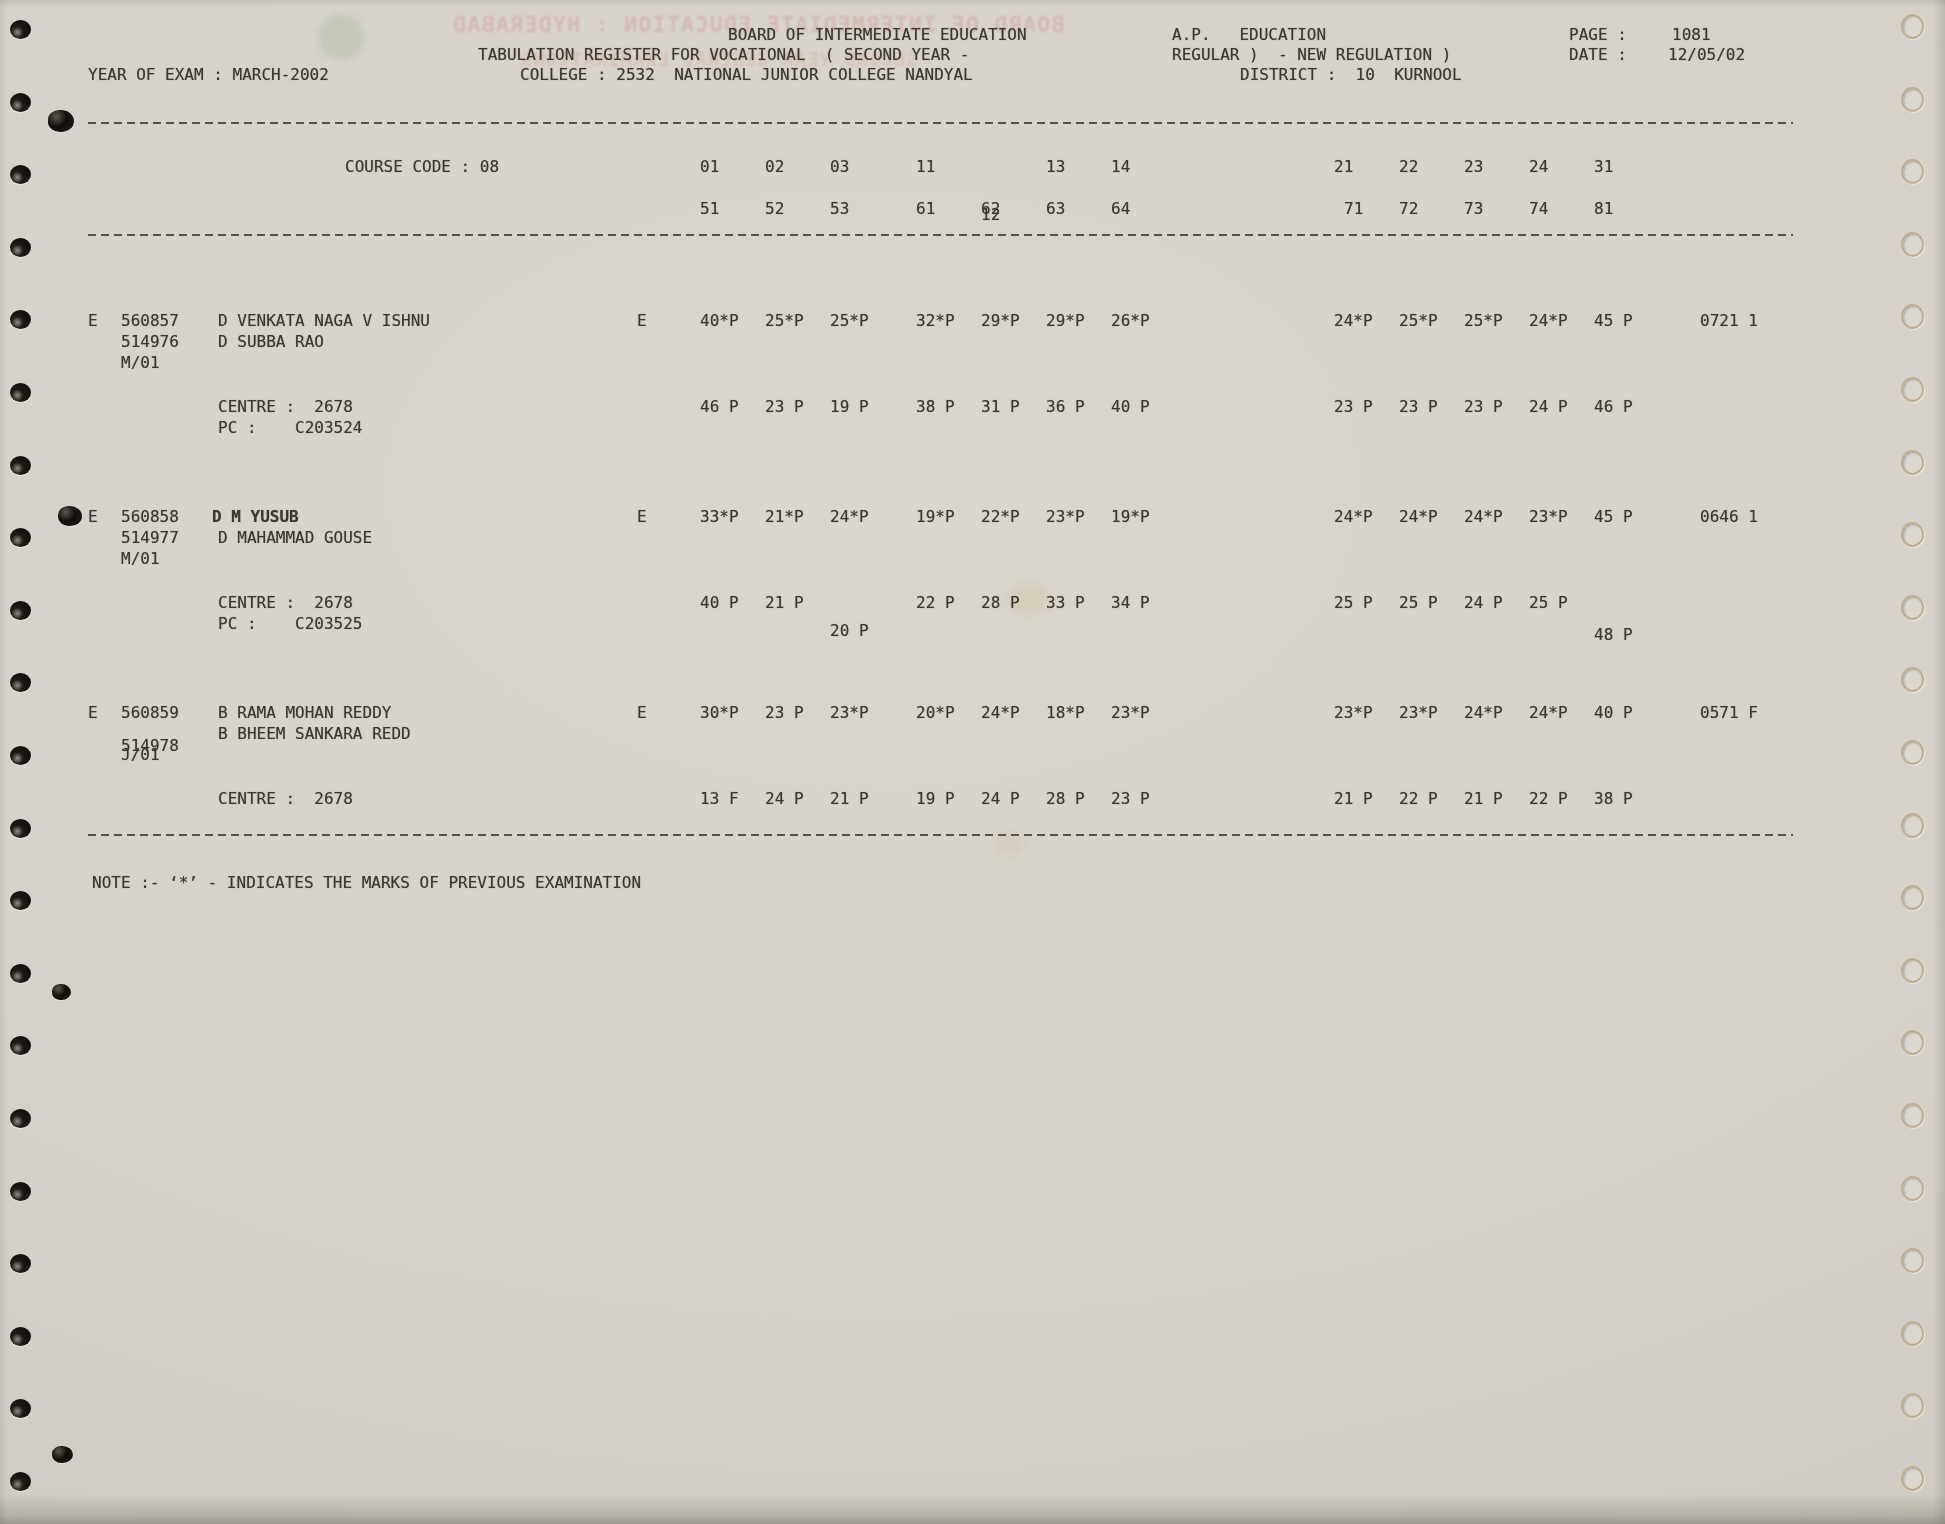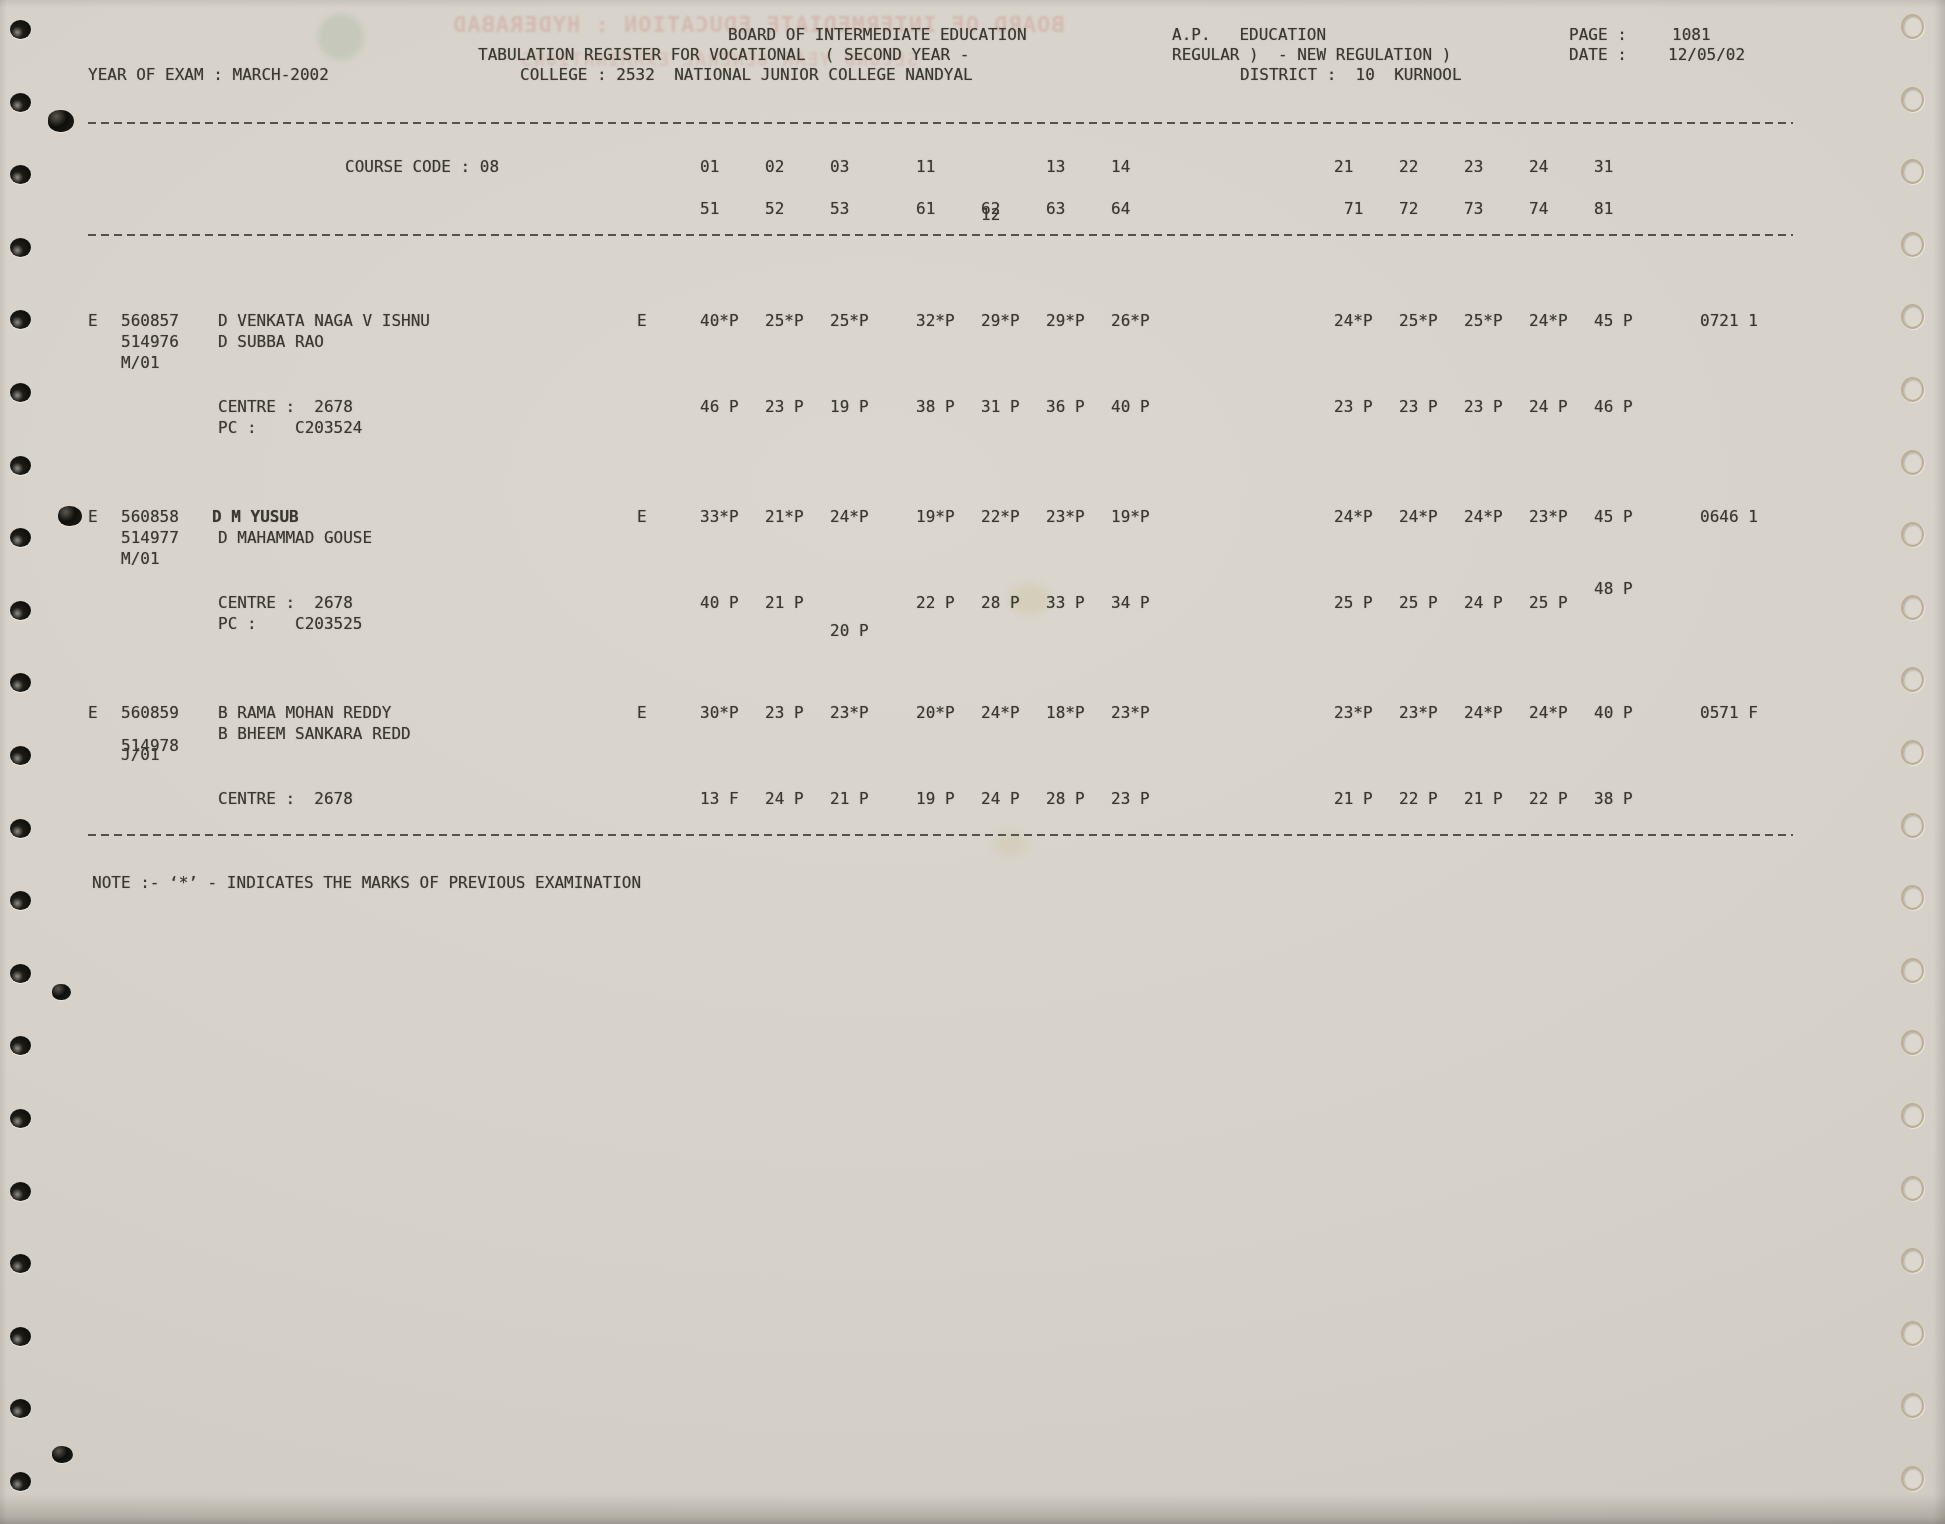--- a/index.html
+++ b/index.html
@@ -173,21 +173,21 @@
     <span class="line" style="left: 765px; top: 594px;">21 P</span>
     <span class="line" style="left: 830px; top: 622px; text-align: right;">20 P</span>
     <span class="line" style="left: 916px; top: 594px;">22 P</span>
     <span class="line" style="left: 981px; top: 594px;">28 P</span>
     <span class="line" style="left: 1046px; top: 594px;">33 P</span>
     <span class="line" style="left: 1111px; top: 594px;">34 P</span>
     <span class="line" style="left: 1334px; top: 594px;">25 P</span>
     <span class="line" style="left: 1399px; top: 594px;">25 P</span>
     <span class="line" style="left: 1464px; top: 594px;">24 P</span>
     <span class="line" style="left: 1529px; top: 594px;">25 P</span>
-    <span class="line" style="left: 1594px; top: 580px;">48 P</span>
+    <span class="line" style="left: 1594px; top: 626px;">48 P</span>
     <span class="line" style="left: 218px; top: 615px;">PC :    C203525</span>
     <span class="line" style="left: 88px; top: 704px;">E</span>
     <span class="line" style="left: 121px; top: 704px;">560859</span>
     <span class="line" style="left: 218px; top: 704px;">B RAMA MOHAN REDDY</span>
     <span class="line" style="left: 637px; top: 704px;">E</span>
     <span class="line" style="left: 700px; top: 704px;">30*P</span>
     <span class="line" style="left: 765px; top: 704px;">23 P</span>
     <span class="line" style="left: 830px; top: 704px;">23*P</span>
     <span class="line" style="left: 916px; top: 704px;">20*P</span>
     <span class="line" style="left: 981px; top: 704px;">24*P</span>

